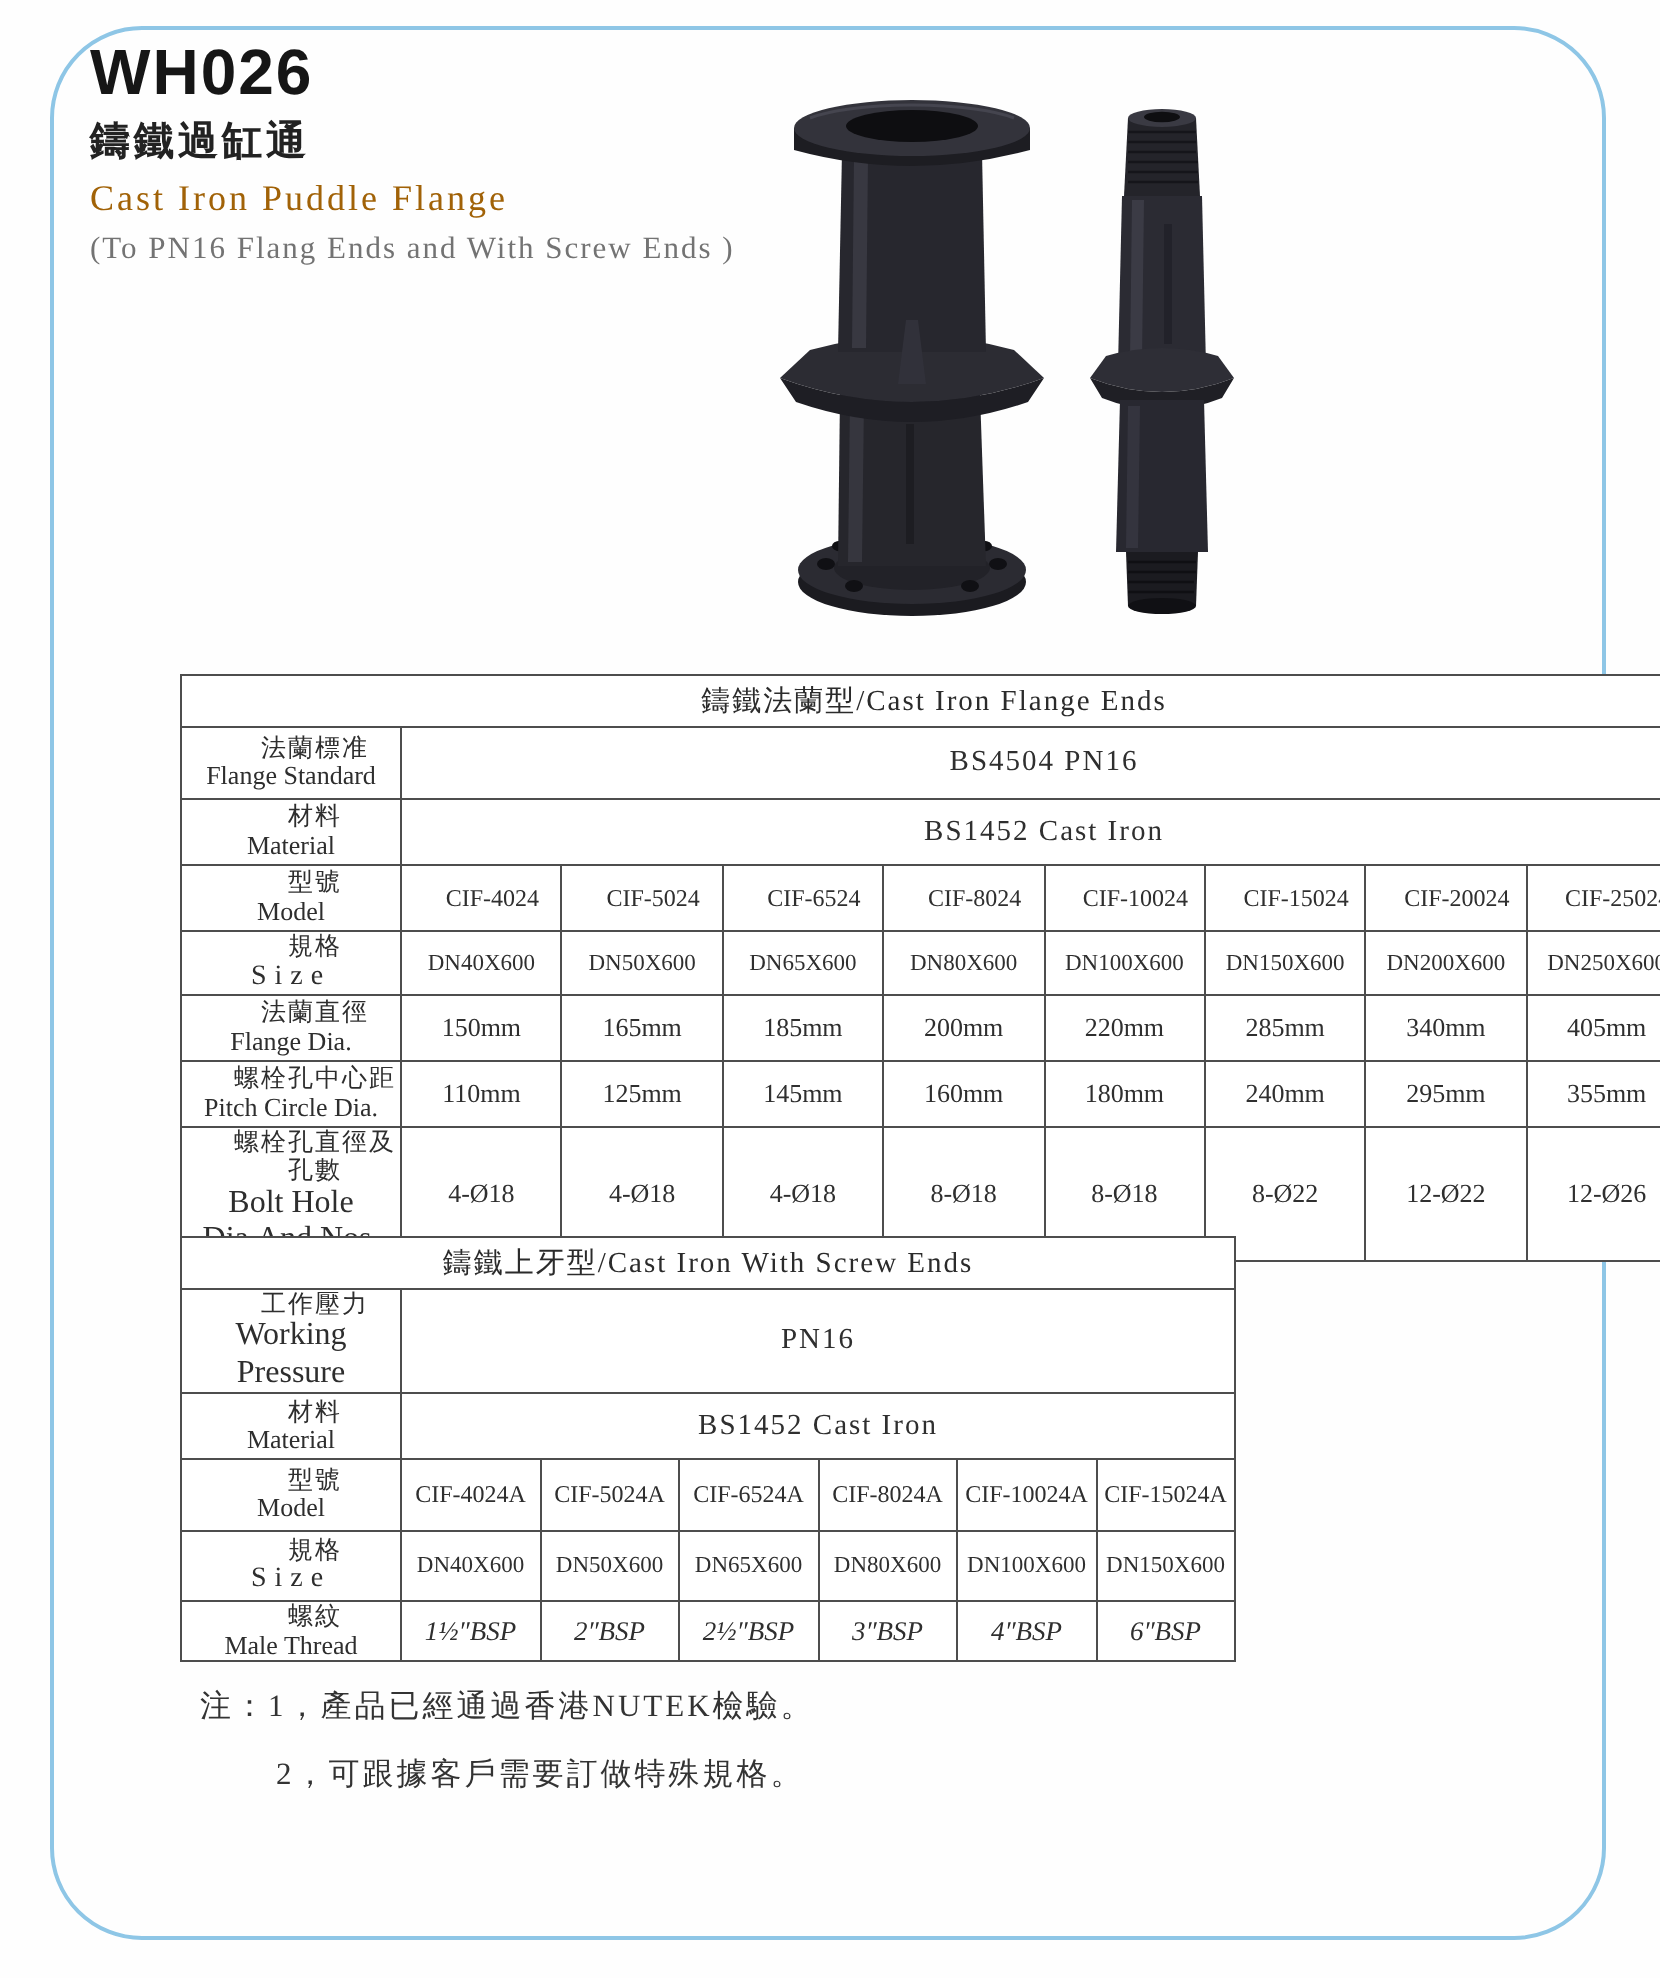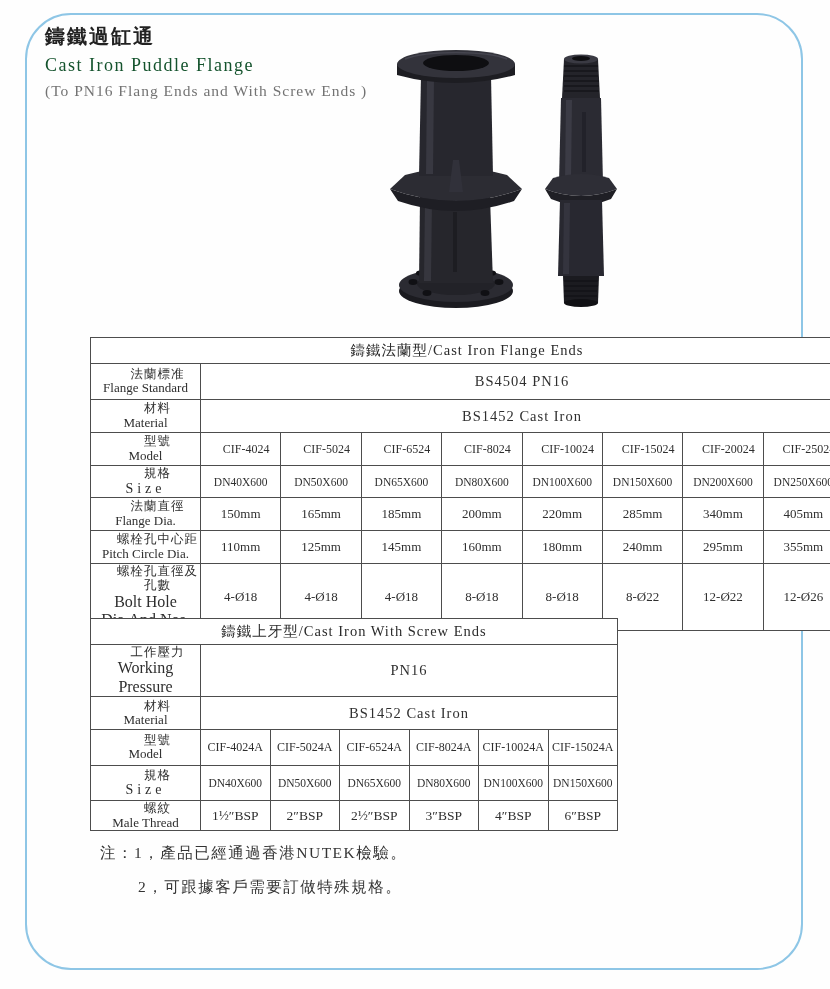--- a/index.html
+++ b/index.html
@@ -5,21 +5,21 @@
   html,body{margin:0;padding:0;background:#fdfdfd;}
   .page{position:relative;width:830px;height:989px;background:#fefefe;overflow:hidden;
         font-family:"Liberation Serif","DejaVu Serif",serif;color:#2e2e2e;}
   .border-frame{position:absolute;left:25px;top:13px;width:774px;height:953px;
         border:2px solid #8ec6e6;border-radius:46px;}
   
   .hdr{position:absolute;left:45px;top:20px;}
   .code{font-family:"Liberation Sans","DejaVu Sans",sans-serif;font-weight:700;
         font-size:32px;letter-spacing:1px;color:#161616;line-height:1.05;margin:0;}
   .zh-title{font-size:20px;font-weight:700;color:#222;margin-top:3px;letter-spacing:2px;}
-  .en-title{font-size:18px;color:#14532d;margin-top:5px;letter-spacing:1.5px;}
+  .en-title{font-size:18px;color:#a16207;margin-top:5px;letter-spacing:1.5px;}
   .sub-title{font-size:15.5px;color:#737373;margin-top:6px;letter-spacing:1px;}
   
   .products{position:absolute;left:383px;top:42px;}
   
   table.spec{position:absolute;border-collapse:collapse;table-layout:fixed;
         background:#fff;}
   #flange-table{left:90px;top:337px;width:754px;}
   #screw-table{left:90px;top:618px;width:528px;}
   table.spec td{border:1px solid #4d4d4d;text-align:center;vertical-align:middle;
         padding:0 1px;overflow:hidden;}
@@ -42,34 +42,35 @@
   #flange-table tr:nth-child(4) td.val{font-size:12px;padding-left:12px;}
   #flange-table tr:nth-child(5) td.val{font-size:11.5px;}
   #screw-table tr:nth-child(1){height:26px;}
   #screw-table tr:nth-child(2){height:37px;}
   #screw-table tr:nth-child(3){height:33px;}
   #screw-table tr:nth-child(4){height:36px;}
   #screw-table tr:nth-child(5){height:35px;}
   #screw-table tr:nth-child(6){height:29px;}
   #screw-table tr:nth-child(4) td.val{font-size:12px;}
   #screw-table tr:nth-child(5) td.val{font-size:11.5px;}
-  #screw-table tr:nth-child(6) td.val{font-size:13.5px;}
+  #screw-table tr:nth-child(6) td.val{font-size:13.5px;font-style:italic;}
   
   .notes{position:absolute;left:100px;top:843px;font-size:15.5px;color:#333;
         letter-spacing:1.5px;}
   .note-line{margin-bottom:13px;white-space:nowrap;text-align:center;}
   .note-indent{margin-left:33px;}
 </style>
 </head>
 <body>
 
 <div class="page">
   <div class="border-frame"></div>
 
   <div class="hdr">
+    <h1 class="code">WH026</h1>
     <div class="zh-title">鑄鐵過缸通</div>
     <div class="en-title">Cast Iron Puddle Flange</div>
     <div class="sub-title">(To PN16 Flang Ends and With Screw Ends )</div>
   </div>
 
   <svg class="products" width="270" height="272" viewBox="0 0 270 272">
     <g>
 
       <ellipse cx="73" cy="249" rx="57" ry="17" fill="#1b1b20"></ellipse>
       <ellipse cx="73" cy="243" rx="57" ry="17" fill="#2b2b32"></ellipse>

